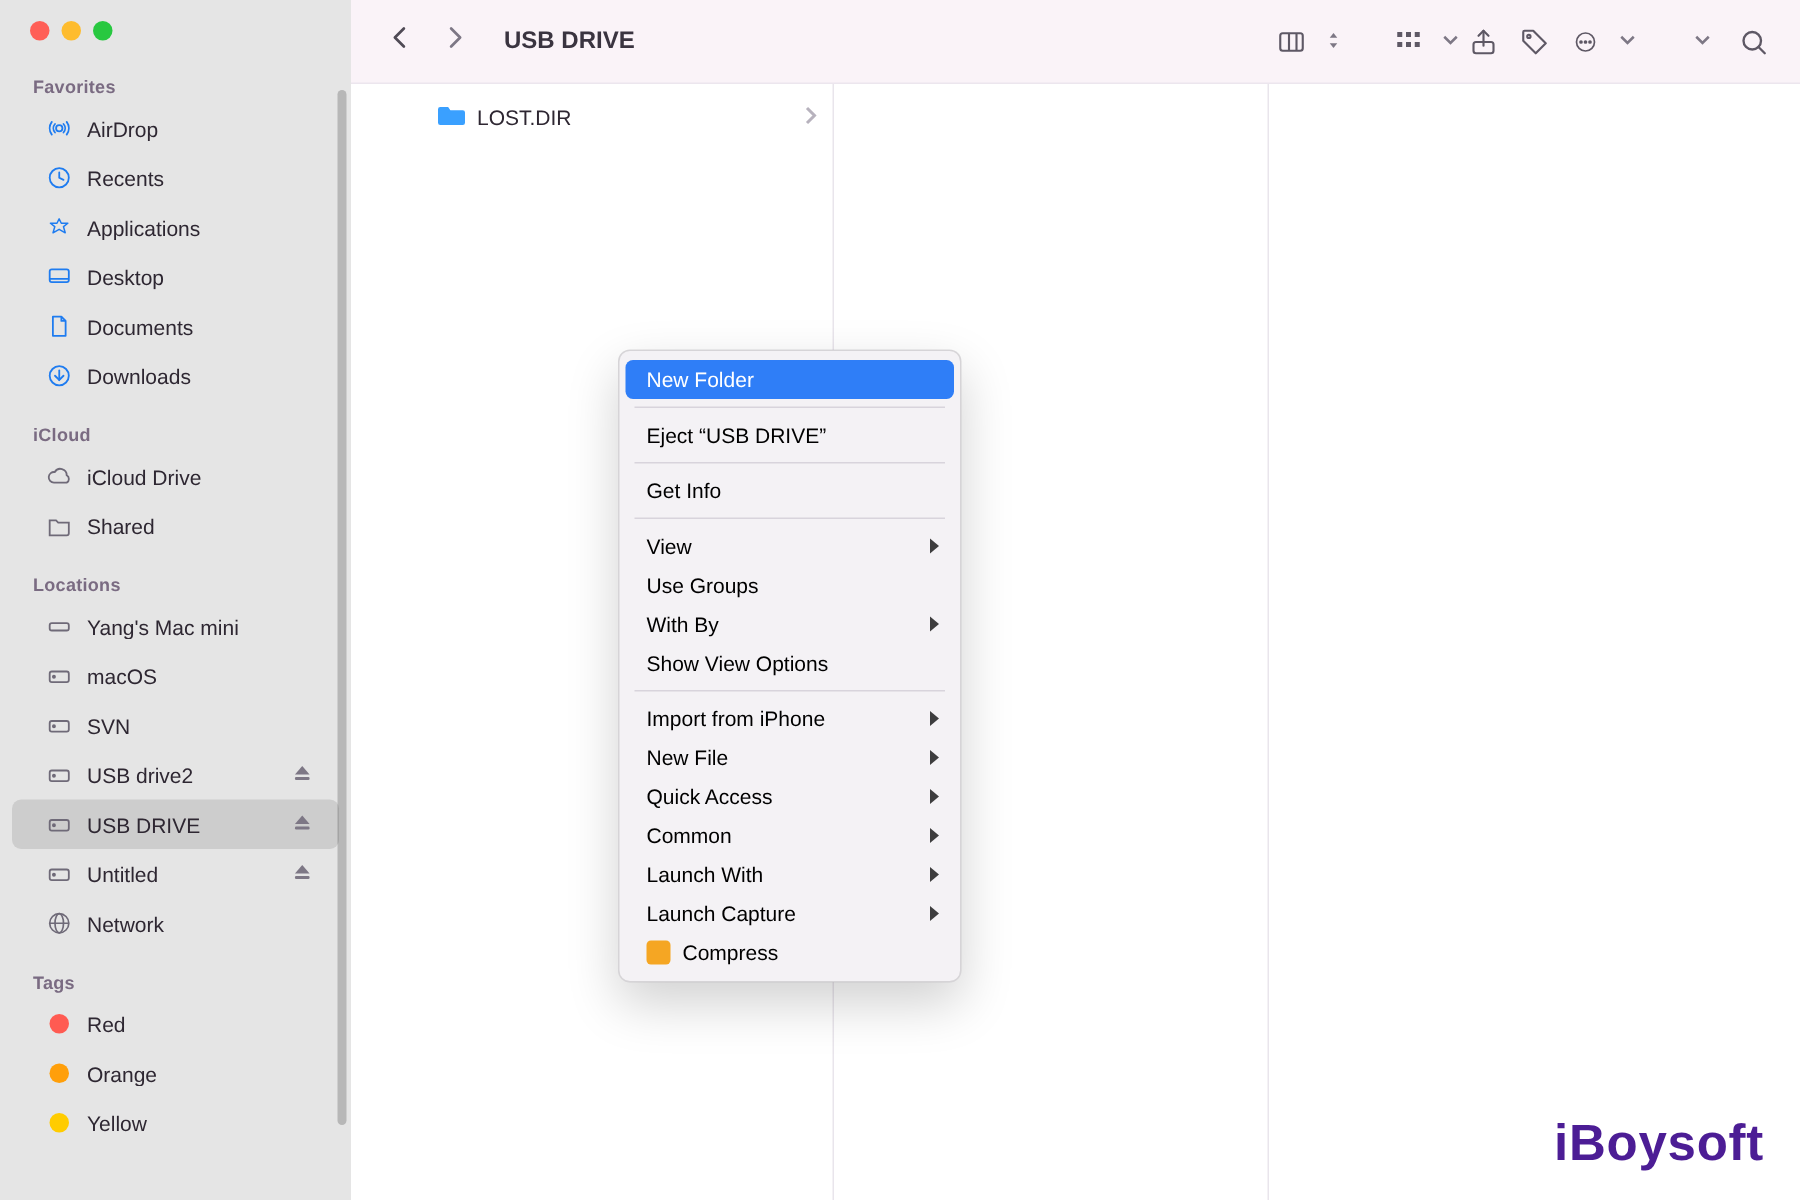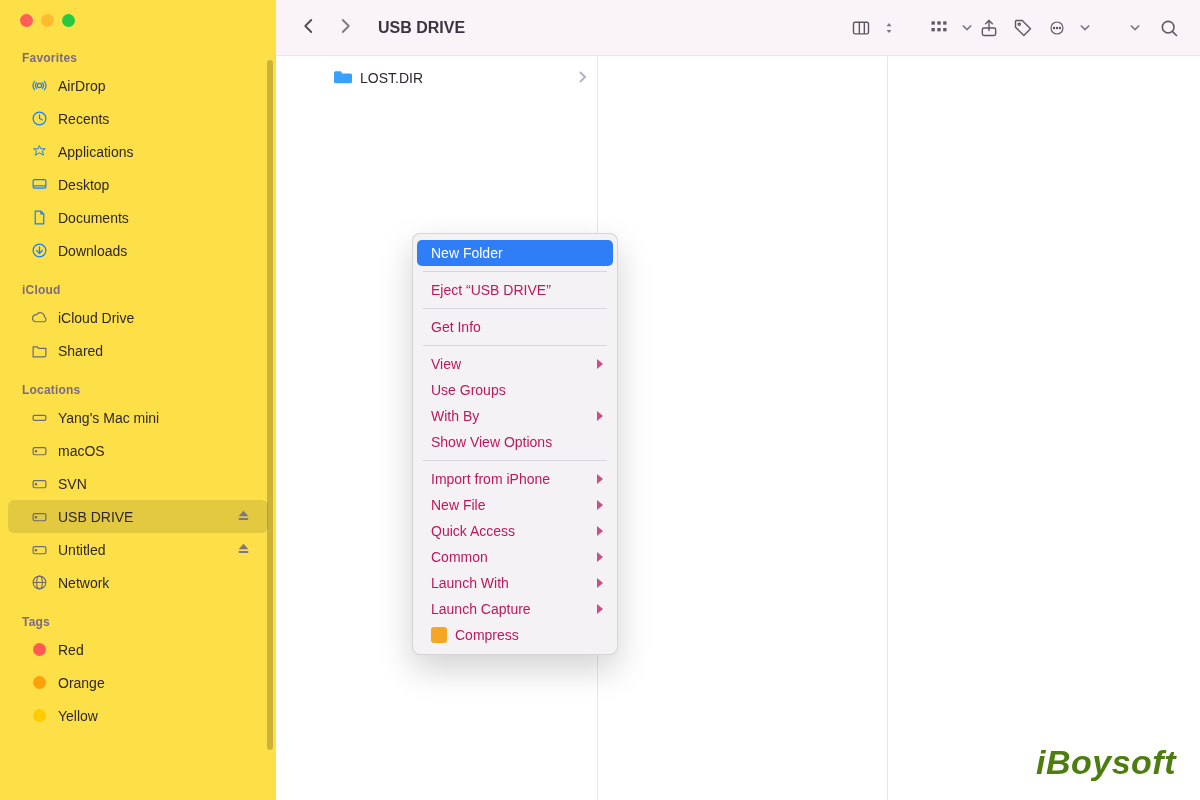--- a/index.html
+++ b/index.html
@@ -5,22 +5,22 @@
   * { margin: 0; padding: 0; box-sizing: border-box; font-family: -apple-system, BlinkMacSystemFont, "Helvetica Neue", sans-serif; -webkit-font-smoothing: antialiased; }
   html, body { width: 1200px; height: 800px; overflow: hidden; }
   .window {
     width: 1200px; height: 800px;
     display: flex;
     background: #fff;
     position: relative;
   }
   
   .sidebar {
-    width: 276px;
-    background: #fde047;
+    width: 234px;
+    background: #e5e5e5;
     display: flex;
     flex-direction: column;
     padding-top: 14px;
     position: relative;
   }
   .traffic {
     display: flex; gap: 8px; padding-left: 20px; padding-bottom: 8px;
   }
   .traffic span { width: 13px; height: 13px; border-radius: 50%; display: inline-block; }
   .tl-close { background:#ff5f57; }
@@ -86,50 +86,50 @@
     margin-top:8px;
   }
   .folder-icon svg { width:18px; height:15px; color:#3aa0ff; margin-right:8px;}
   .row-chevron { margin-left:auto; color:#b7b2bd; }
   .row-chevron svg{ width:8px; height:12px; }
 
   
   .ctx {
     position:absolute;
     left: 412px; top: 233px;
-    width: 206px;
+    width: 229px;
     background:#f4f2f5;
     border:1px solid rgba(0,0,0,0.12);
     border-radius:8px;
     box-shadow: 0 14px 34px rgba(0,0,0,0.18);
     padding: 6px 0;
     z-index: 50;
   }
   .ctx-item {
     display:flex; align-items:center;
     height:26px; padding:0 14px;
-    font-size:14px; color:#be185d;
+    font-size:14px; color:#000000;
     margin: 0 4px;
     border-radius:5px;
     position:relative;
   }
   .ctx-item.hl { background:#2f7ef7; color:#fff; }
   .ctx-sep { height:1px; background:#d8d4dc; margin:5px 10px; }
   .ctx-sub::after{
     content:""; position:absolute; right:10px; top:50%; transform:translateY(-50%);
     border-left:6px solid currentColor; border-top:5px solid transparent; border-bottom:5px solid transparent;
     opacity:.75;
   }
   .ctx-icon { width:16px; height:16px; margin-right:8px; border-radius:3px; background:#f5a623; display:inline-block; }
 
   
   .watermark {
     position:absolute; right:24px; bottom:18px;
-    font-size:34px; font-weight:800; font-style:italic;
-    color:#4d7c0f; letter-spacing:.5px;
+    font-size:34px; font-weight:800; 
+    color:#4c1d95; letter-spacing:.5px;
     pointer-events:none;
   }
 </style>
 </head>
 <body>
 
 <div class="window">
 
   <aside class="sidebar">
     <div class="traffic">
@@ -239,20 +239,33 @@
           <span class="side-label">macOS</span>
         </div>
         <div class="side-item">
           <span class="side-icon ">
             <svg viewBox="0 0 24 24" fill="none" stroke="currentColor" stroke-width="1.7">
               <rect x="3" y="8" width="18" height="10" rx="2"></rect>
               <circle cx="7" cy="13" r="1" fill="currentColor"></circle>
             </svg>
           </span>
           <span class="side-label">SVN</span>
+        </div>
+        <div class="side-item">
+          <span class="side-icon ">
+            <svg viewBox="0 0 24 24" fill="none" stroke="currentColor" stroke-width="1.7">
+              <rect x="3" y="8" width="18" height="10" rx="2"></rect>
+              <circle cx="7" cy="13" r="1" fill="currentColor"></circle>
+            </svg>
+          </span>
+          <span class="side-label">USB drive2</span>
+          <span class="eject"><svg viewBox="0 0 16 16" fill="currentColor">
+              <polygon points="8,2 14,9 2,9"></polygon>
+              <rect x="2" y="11" width="12" height="2.5" rx="1"></rect>
+            </svg></span>
         </div>
         <div class="side-item selected">
           <span class="side-icon ">
             <svg viewBox="0 0 24 24" fill="none" stroke="currentColor" stroke-width="1.7">
               <rect x="3" y="8" width="18" height="10" rx="2"></rect>
               <circle cx="7" cy="13" r="1" fill="currentColor"></circle>
             </svg>
           </span>
           <span class="side-label">USB DRIVE</span>
           <span class="eject"><svg viewBox="0 0 16 16" fill="currentColor">

